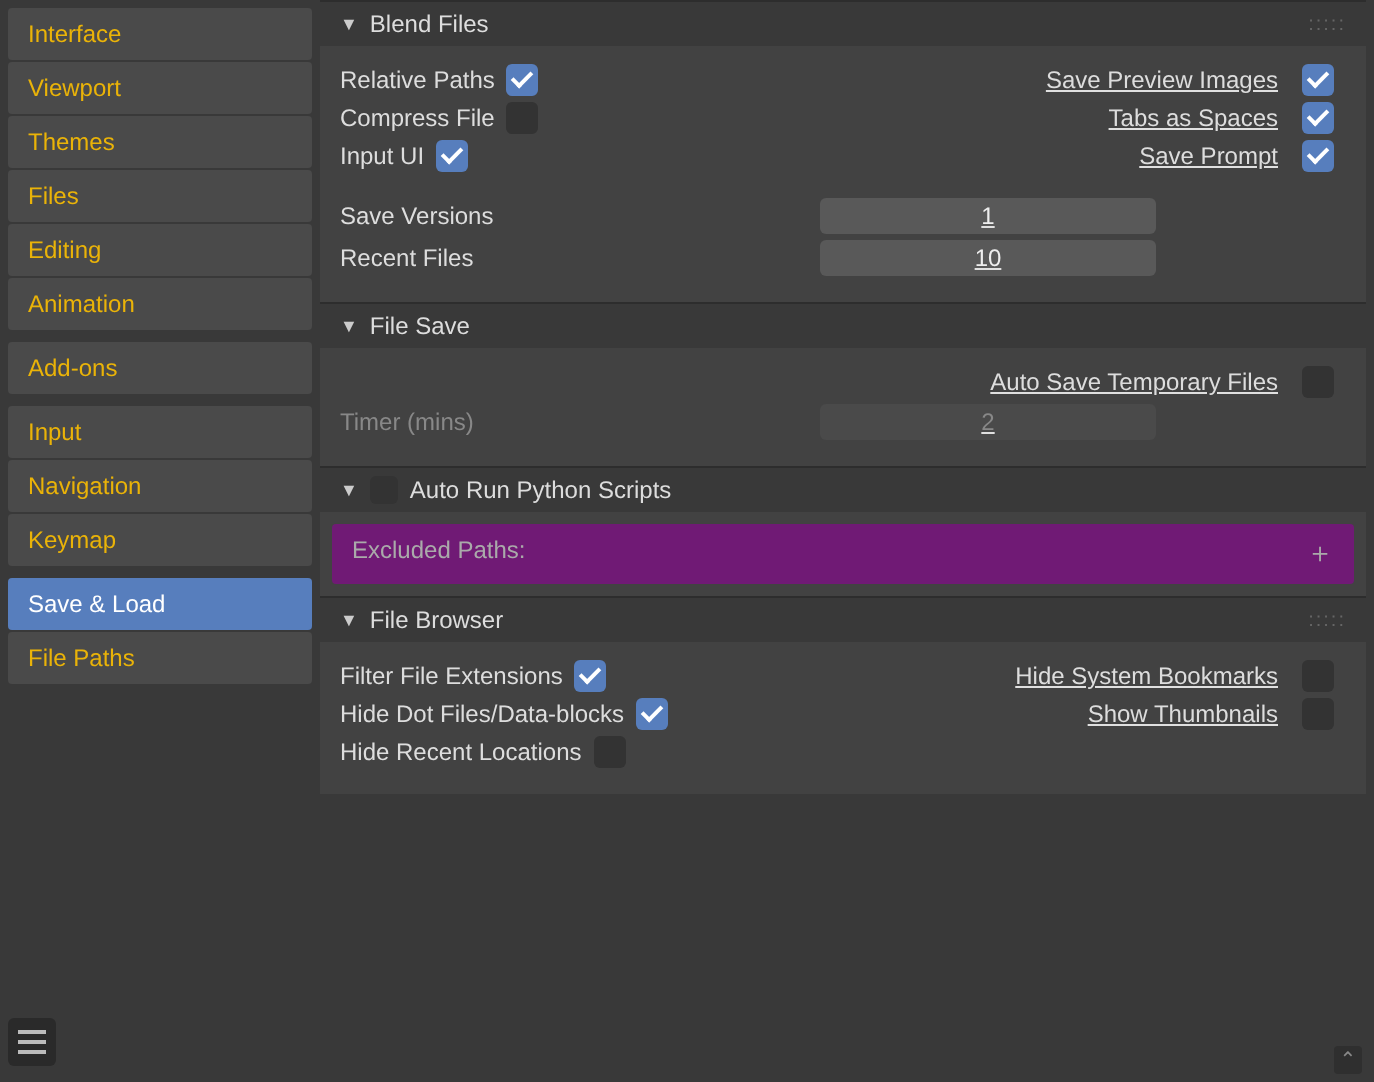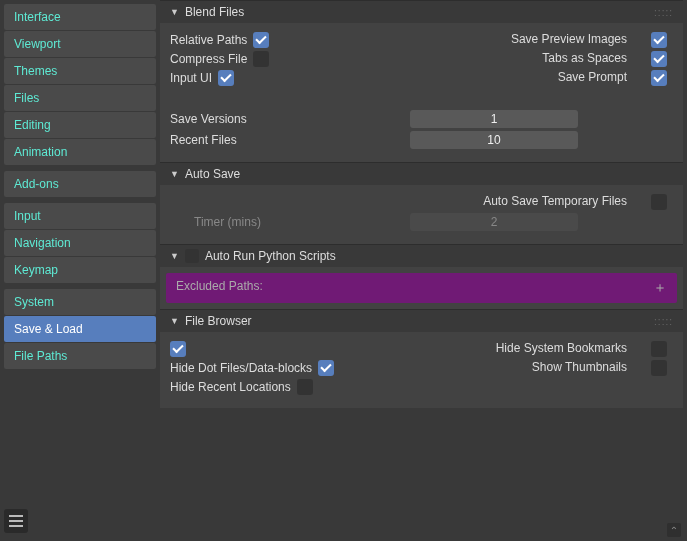--- a/index.html
+++ b/index.html
@@ -1,37 +1,37 @@
 <!DOCTYPE html>
 <html><head>
 <meta charset="utf-8">
 <style>
 * { margin: 0; padding: 0; box-sizing: border-box; font-family: -apple-system, BlinkMacSystemFont, "Segoe UI", sans-serif; }
 body { background: #393939; color: #e0e0e0; font-size: 12px; width: 687px; height: 541px; display: flex; overflow: hidden; }
 
 .sidebar { width: 160px; background: #393939; padding: 4px; display: flex; flex-direction: column; gap: 6px; }
 .side-group { display: flex; flex-direction: column; gap: 1px; }
-.side-item { background: #4a4a4a; padding: 6px 10px; cursor: pointer; font-size: 12px; color: #5eead4; border-radius: 2px; }
+.side-item { background: #4a4a4a; padding: 6px 10px; cursor: pointer; font-size: 12px; color: #eab308; border-radius: 2px; }
 .side-item.active { background: #577ebd; color: #fff; }
 
 .bottom-bar { margin-top: auto; padding: 4px 0; }
 .hamburger { width: 24px; height: 24px; background: #2a2a2a; border-radius: 3px; display: flex; flex-direction: column; justify-content: center; align-items: center; gap: 3px; cursor: pointer; }
 .hamburger span { width: 14px; height: 2px; background: #bbb; }
 
 .main { flex: 1; background: #393939; overflow-y: auto; padding-right: 4px; }
 .panel-header { background: #393939; padding: 4px 10px; display: flex; align-items: center; gap: 6px; font-size: 12px; color: #ddd; border-top: 1px solid #2d2d2d; }
 .panel-header .tri { font-size: 9px; color: #ccc; }
 .panel-header .grip { margin-left: auto; color: #666; font-size: 10px; letter-spacing: 1px; }
 .panel-body { background: #424242; padding: 6px 10px 10px; }
 
 .row { display: flex; align-items: center; margin: 3px 0; }
 .col-left { width: 240px; display: flex; align-items: center; padding-right: 6px; gap: 6px; }
-.col-right { flex: 1; display: flex; justify-content: flex-end; padding-right: 6px; gap: 24px; }
+.col-right { flex: 1; display: flex; justify-content: flex-end; align-items: center; padding-right: 6px; gap: 12px; text-decoration: underline; }
 .lbl { color: #ddd; font-size: 12px; text-align: right; }
-.lbl.disabled { color: #888; margin-left: 24px; }
+.lbl.disabled { color: #888; }
 
 .check { width: 16px; height: 16px; border-radius: 3px; background: #333; display: flex; align-items: center; justify-content: center; cursor: pointer; flex-shrink: 0; }
 .check.on { background: #577ebd; }
 .check.on::after { content: ""; width: 8px; height: 4px; border-left: 2px solid #fff; border-bottom: 2px solid #fff; transform: rotate(-45deg) translate(1px,-1px); }
 
 .numfield { background: #595959; color: #eee; width: 168px; height: 18px; border-radius: 3px; text-align: center; font-size: 12px; line-height: 18px; cursor: ew-resize; }
 .numfield.disabled { background: #4a4a4a; color: #888; }
 
 .excluded { background: #701a75; padding: 6px 10px; display: flex; align-items: flex-start; color: #aaa; font-size: 12px; border-radius: 2px; margin: 2px 0; }
 .excluded .plus { margin-left: auto; color: #aaa; font-size: 14px; cursor: pointer; }
@@ -59,21 +59,20 @@
         <div class="side-item">Add-ons</div>
       </div>
       <div style="height: 6px;"></div>
       <div class="side-group">
         <div class="side-item">Input</div>
         <div class="side-item">Navigation</div>
         <div class="side-item">Keymap</div>
       </div>
       <div style="height: 6px;"></div>
       <div class="side-group">
-        <div class="side-item">System</div>
         <div class="side-item active">Save &amp; Load</div>
         <div class="side-item">File Paths</div>
       </div>
       <div style="height: 6px;"></div>
     </div>
   <div class="bottom-bar">
     <div class="hamburger">
         <span></span>
         <span></span>
         <span></span>
@@ -112,41 +111,41 @@
     <div class="row">
       <div class="col-left">
         <span class="lbl">Input UI</span>
         <div class="check on"></div>
       </div>
       <div class="col-right">
         <span class="lbl">Save Prompt</span>
         <div class="check on"></div>
       </div>
     </div>
-    <div class="row" style="margin-top:24px;">
+    <div class="row" style="margin-top:13px;">
       <div class="col-left">
         <span class="lbl">Save Versions</span>
       </div>
       <div class="col-right" style="justify-content:flex-start;">
         <div class="numfield">1</div>
       </div>
     </div>
     <div class="row">
       <div class="col-left">
         <span class="lbl">Recent Files</span>
       </div>
       <div class="col-right" style="justify-content:flex-start;">
         <div class="numfield">10</div>
       </div>
     </div>
   </div>
 
   <div class="panel-header">
     <span class="tri">▼</span>
-    <span>Auto Save</span>
+    <span>File Save</span>
   </div>
   <div class="panel-body">
     <div class="row">
       <div class="col-left"></div>
       <div class="col-right">
         <span class="lbl">Auto Save Temporary Files</span>
         <div class="check"></div>
       </div>
     </div>
     <div class="row">
@@ -172,20 +171,21 @@
   </div>
 
   <div class="panel-header">
     <span class="tri">▼</span>
     <span>File Browser</span>
     <span class="grip">:::::</span>
   </div>
   <div class="panel-body">
     <div class="row">
       <div class="col-left">
+        <span class="lbl">Filter File Extensions</span>
         <div class="check on"></div>
       </div>
       <div class="col-right">
         <span class="lbl">Hide System Bookmarks</span>
         <div class="check"></div>
       </div>
     </div>
     <div class="row">
       <div class="col-left">
         <span class="lbl">Hide Dot Files/Data-blocks</span>

